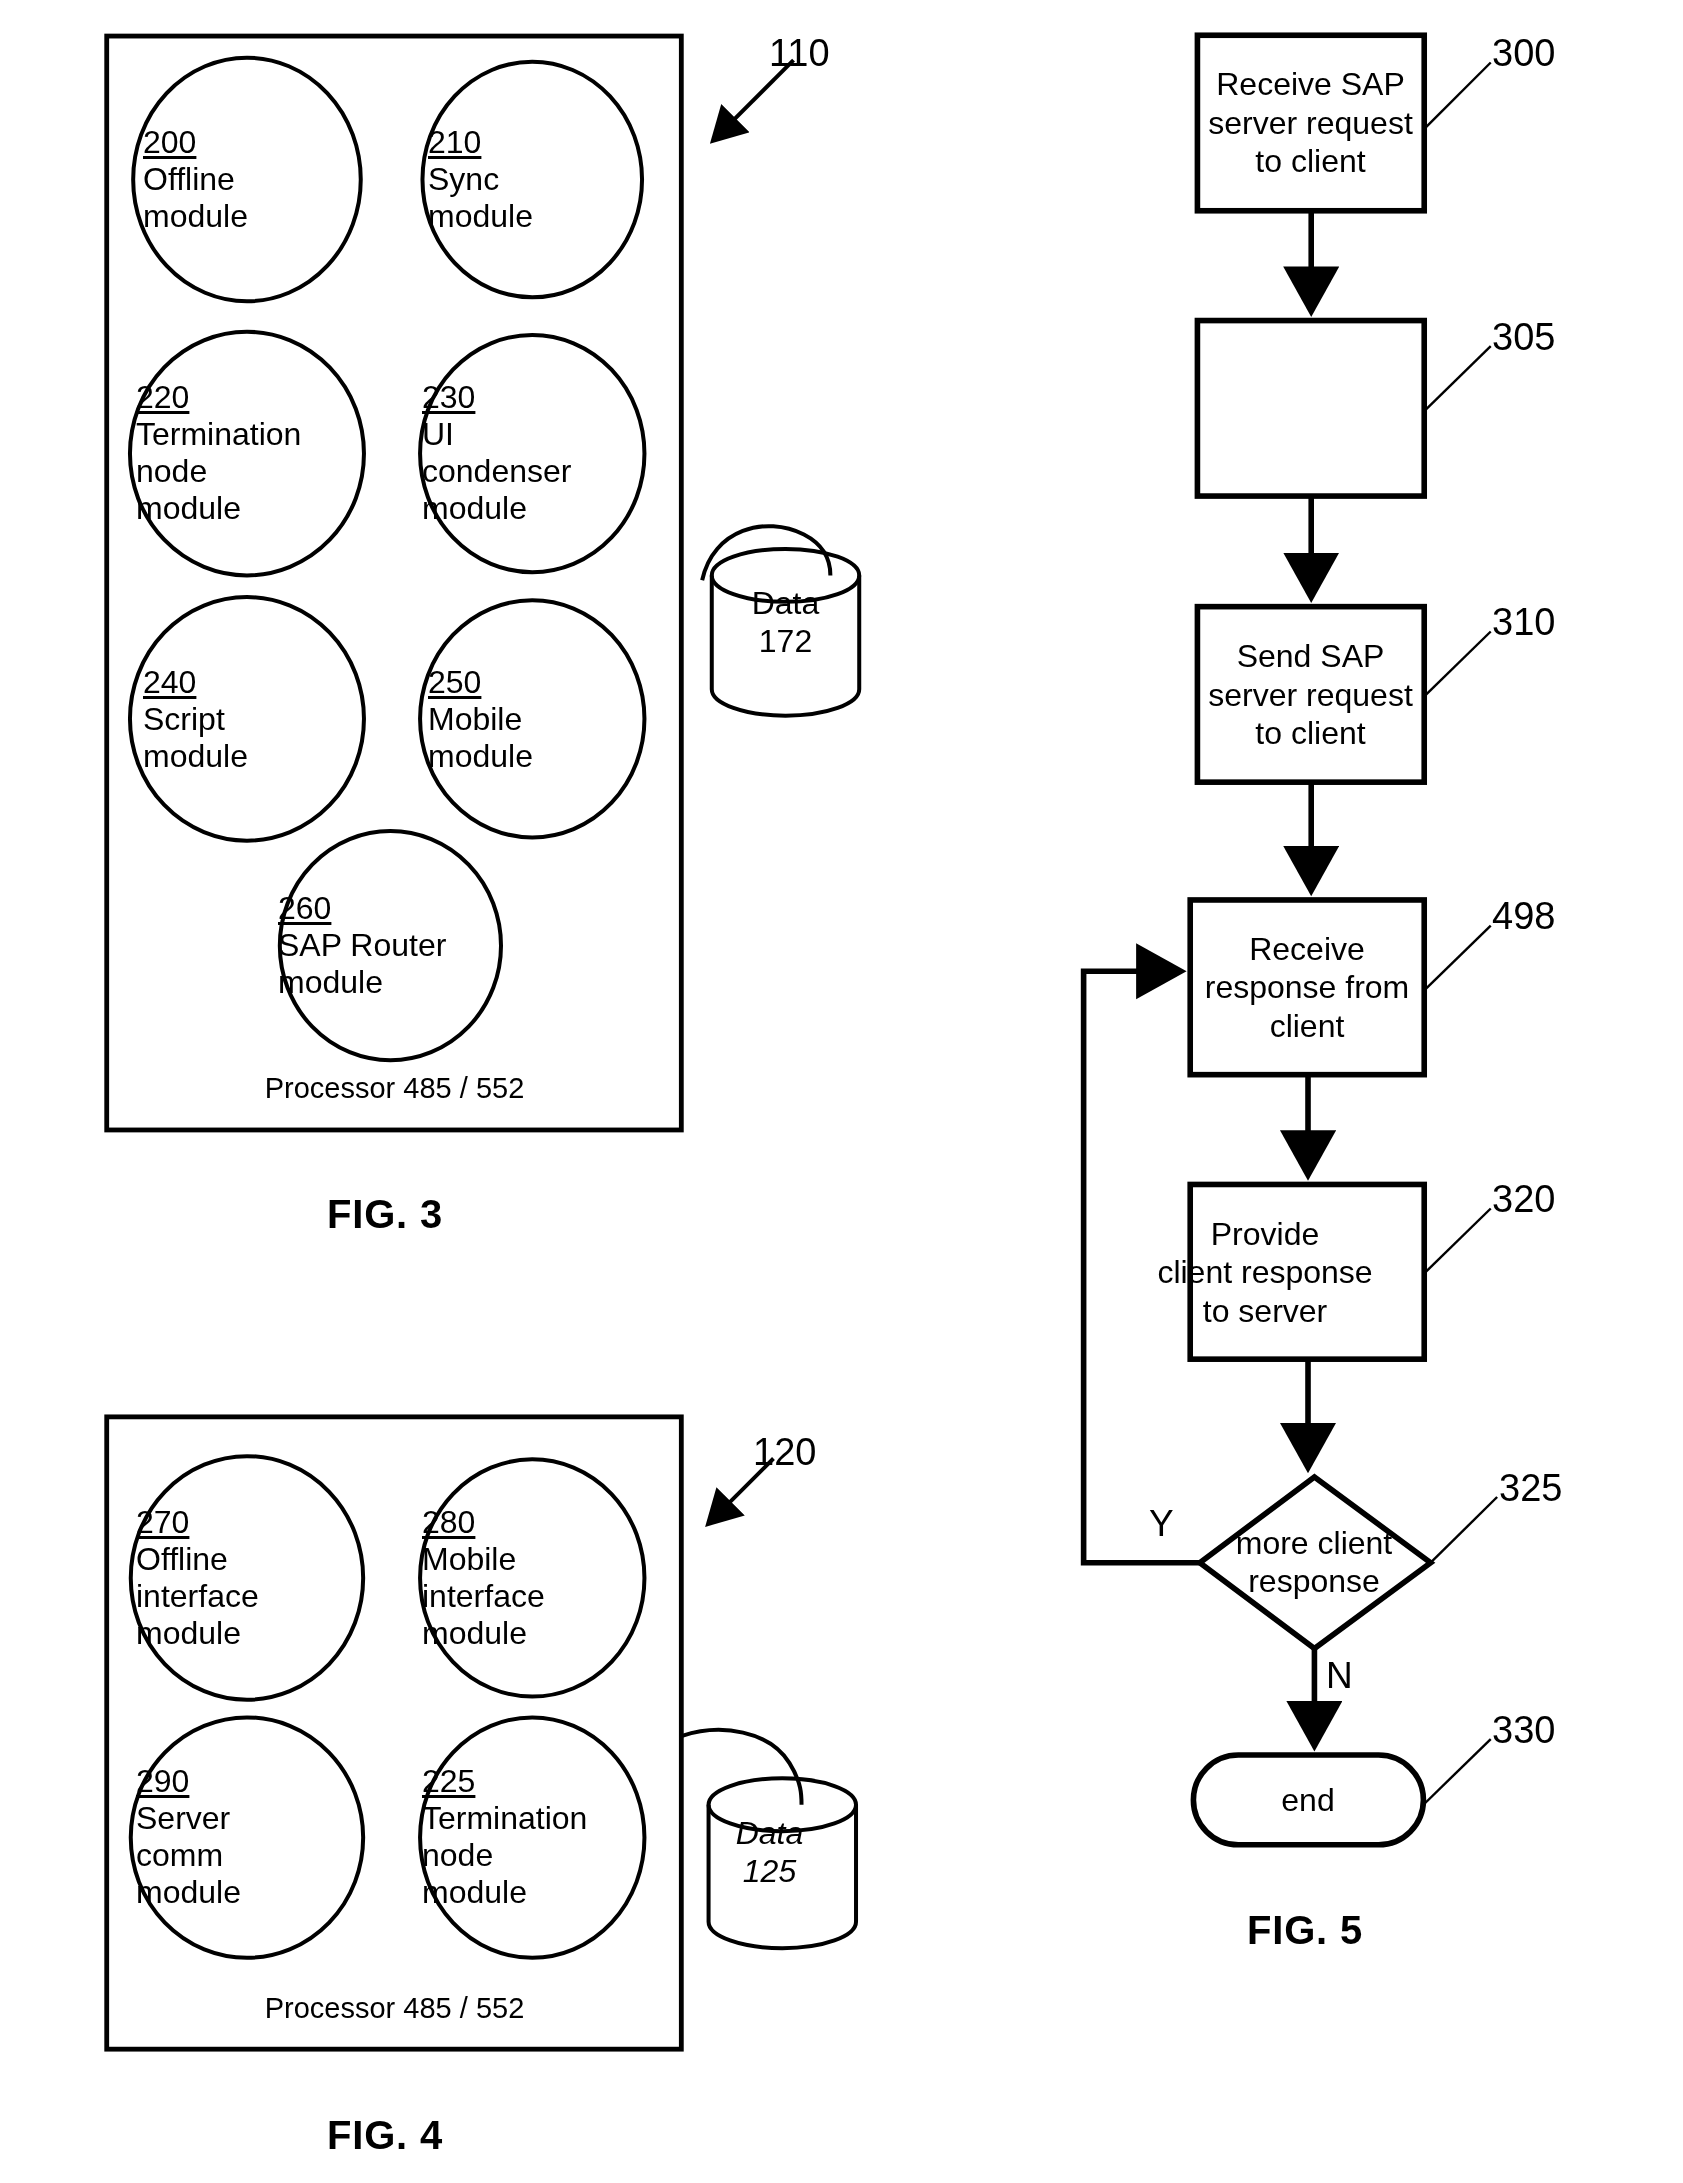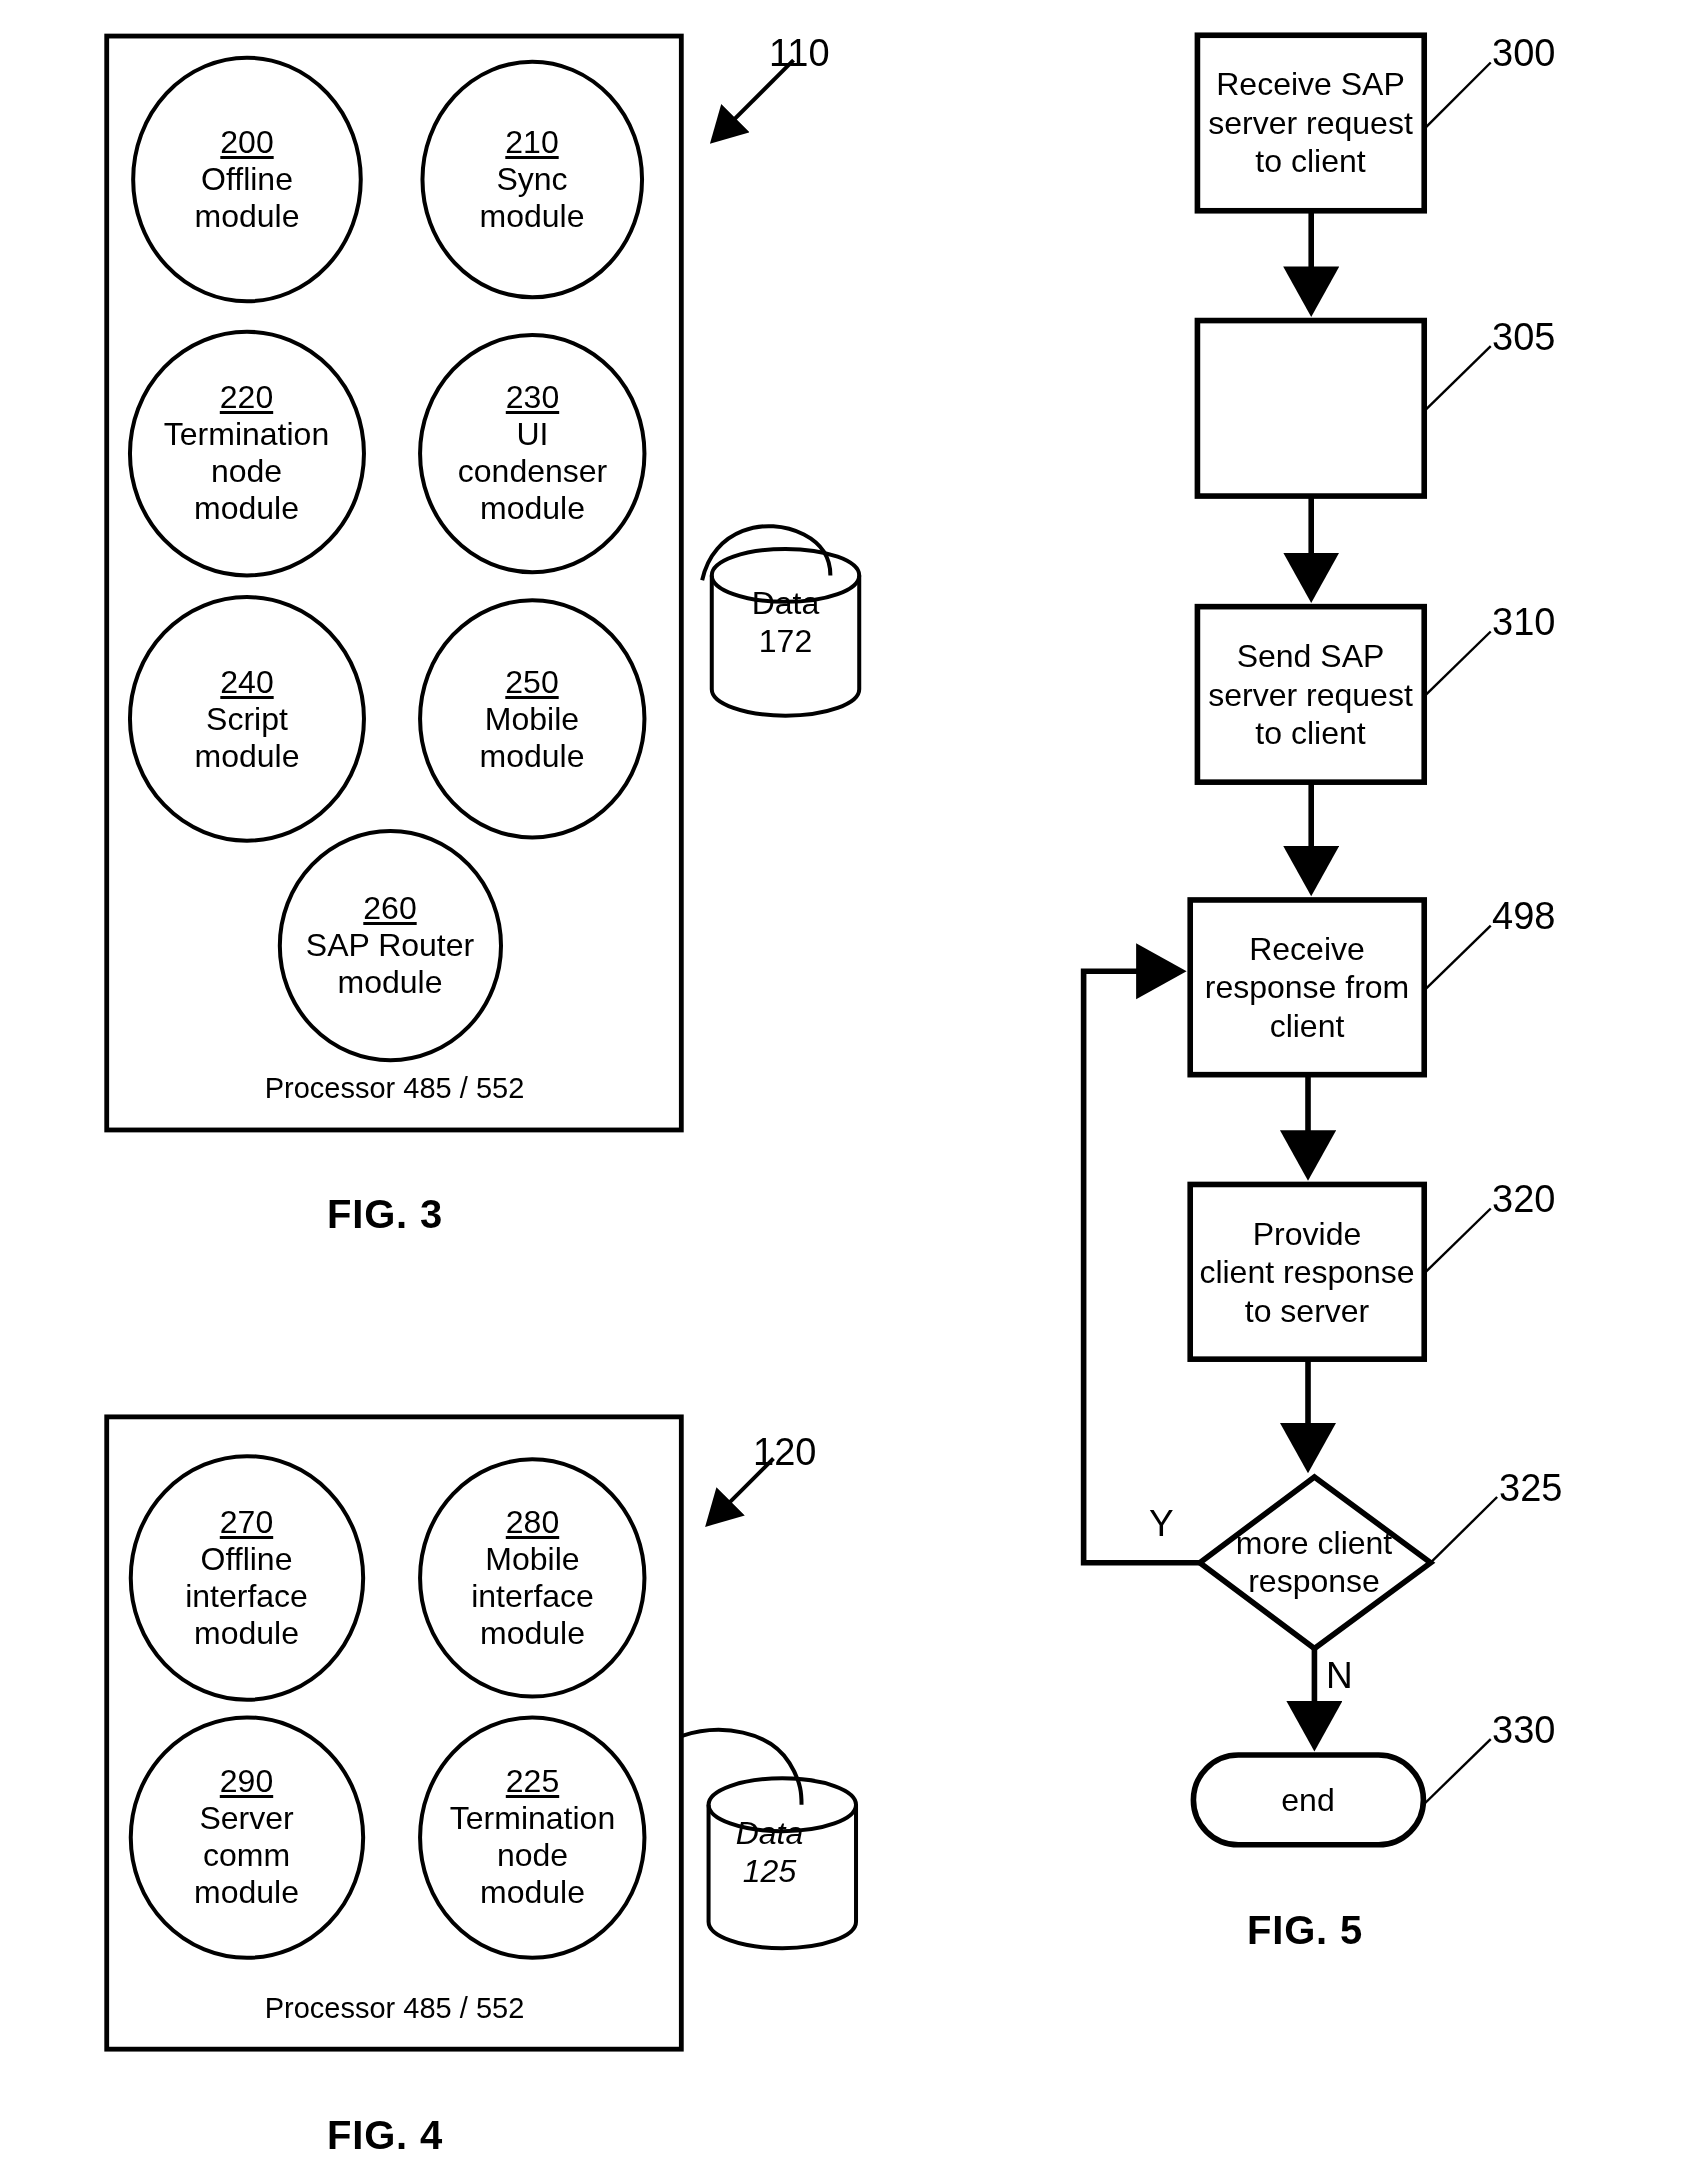--- a/index.html
+++ b/index.html
@@ -32,21 +32,20 @@
     letter-spacing: 0.8px;
     white-space: nowrap;
   }
   .ref-num {
     position: absolute;
     font-size: 38px;
     white-space: nowrap;
   }
   .module-text {
     position: absolute;
-    text-align: center;
     font-size: 32px;
     line-height: 1.16;
     white-space: pre-line;
   }
   .module-id {
     display: block;
     text-decoration: underline;
     text-underline-offset: 3.2px;
   }
   .processor-label {
@@ -217,21 +216,21 @@
 
   <div class="flow-text" style="left:1197px; top:35px; width:227px; height:176px;">Receive SAP
 server request
 to client</div>
   <div class="flow-text" style="left:1197px; top:607px; width:227px; height:176px;">Send SAP
 server request
 to client</div>
   <div class="flow-text" style="left:1190px; top:900px; width:234px; height:175px;">Receive
 response from
 client</div>
-  <div class="flow-text" style="left:1190px; top:1185px; width:234px; height:175px;">Provide
+  <div class="flow-text" style="left:1148px; top:1185px; width:234px; height:175px;">Provide
 client response
 to server</div>
   <div class="flow-text" style="left:1202px; top:1497px; width:224px; height:130px;">more client
 response</div>
   <div class="flow-text" style="left:1193px; top:1755px; width:230px; height:90px;">end</div>
 
   <div class="ref-num" style="left:1492px; top:32px;">300</div>
   <div class="ref-num" style="left:1492px; top:316px;">305</div>
   <div class="ref-num" style="left:1492px; top:601px;">310</div>
   <div class="ref-num" style="left:1492px; top:895px;">498</div>

